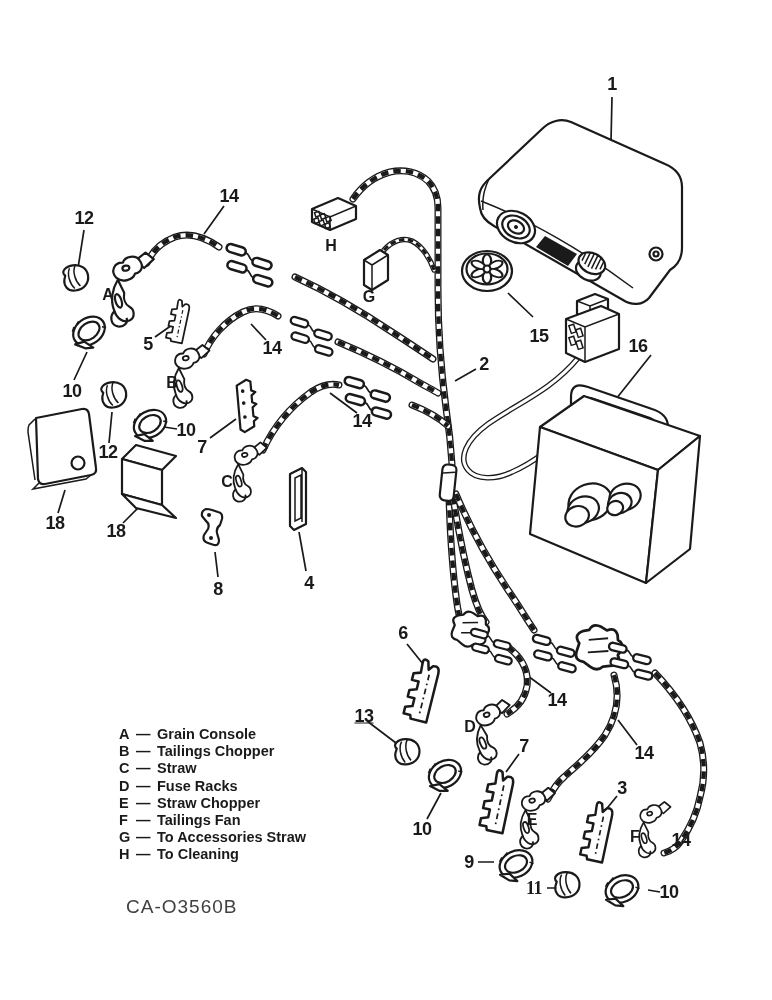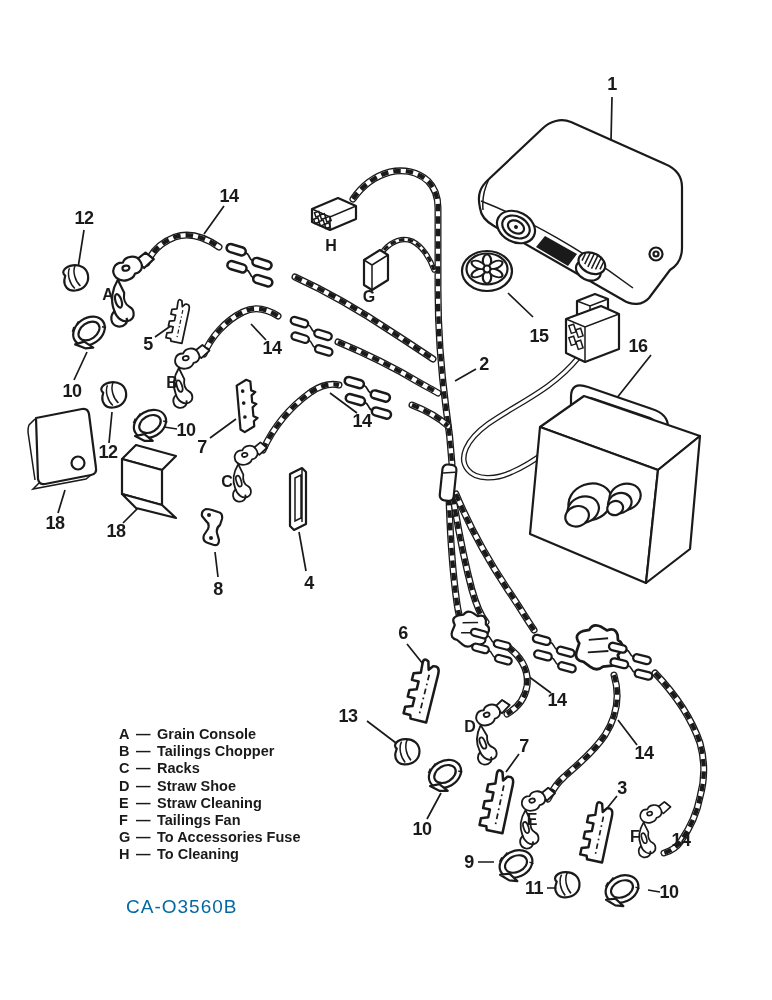--- a/index.html
+++ b/index.html
@@ -31,21 +31,21 @@
     font-weight:bold;white-space:nowrap;user-select:none;
   }
   .callout{font-size:18px;letter-spacing:-0.5px;}
   .letter{font-size:16px;}
   .legend{position:absolute;left:119px;top:726px;}
   .legend-row{display:flex;font-weight:bold;font-size:14.5px;line-height:17.2px;}
   .legend-key{width:17px;}
   .legend-sep{width:21px;text-align:left;}
   .figure-code{
     position:absolute;left:126px;top:896px;
-    font-size:19px;font-weight:400;letter-spacing:1px;color:#0369a1;
+    font-size:19px;font-weight:400;letter-spacing:1px;color:#404040;
   }
 </style>
 </head>
 <body>
 
 <div class="page">
 
 <svg class="art" width="772" height="1000" viewBox="0 0 772 1000">
   <defs>
 
@@ -349,29 +349,29 @@
     <span class="callout" style="left: 108px; top: 452px;">12</span>
     <span class="callout" style="left: 55px; top: 523px;">18</span>
     <span class="callout" style="left: 116px; top: 531px; text-align: center;">18</span>
     <span class="callout" style="left: 218px; top: 589px;">8</span>
     <span class="callout" style="left: 309px; top: 583px;">4</span>
     <span class="callout" style="left: 362px; top: 421px;">14</span>
     <span class="callout" style="left: 484px; top: 364px;">2</span>
     <span class="callout" style="left: 539px; top: 324px; margin-top: 12px;">15</span>
     <span class="callout" style="left: 638px; top: 346px;">16</span>
     <span class="callout" style="left: 403px; top: 633px;">6</span>
-    <span class="callout" style="left: 348px; top: 716px;">13</span>
+    <span class="callout" style="left: 364px; top: 716px; text-decoration: underline;">13</span>
     <span class="callout" style="left: 557px; top: 700px;">14</span>
     <span class="callout" style="left: 644px; top: 753px;">14</span>
     <span class="callout" style="left: 524px; top: 746px;">7</span>
     <span class="callout" style="left: 422px; top: 829px;">10</span>
     <span class="callout" style="left: 622px; top: 788px;">3</span>
     <span class="callout" style="left: 681px; top: 840px;">14</span>
     <span class="callout" style="left: 469px; top: 862px;">9</span>
-    <span class="callout" style="left: 534px; top: 888px;">11</span>
+    <span class="callout" style="left: 534px; top: 888px; font-family: Liberation Serif, serif;">11</span>
     <span class="callout" style="left: 669px; top: 892px;">10</span>
 
 <span class="letter" style="left: 108px; top: 295px;">A</span>
     <span class="letter" style="left: 172px; top: 383px;">B</span>
     <span class="letter" style="left: 227px; top: 482px;">C</span>
     <span class="letter" style="left: 470px; top: 727px;">D</span>
     <span class="letter" style="left: 532px; top: 820px;">E</span>
     <span class="letter" style="left: 635px; top: 837px;">F</span>
     <span class="letter" style="left: 369px; top: 297px;">G</span>
     <span class="letter" style="left: 331px; top: 246px;">H</span>
@@ -383,41 +383,41 @@
       <span class="legend-label">Grain Console</span>
     </div>
       <div class="legend-row">
       <span class="legend-key">B</span>
       <span class="legend-sep">—</span>
       <span class="legend-label">Tailings Chopper</span>
     </div>
       <div class="legend-row">
       <span class="legend-key">C</span>
       <span class="legend-sep">—</span>
-      <span class="legend-label">Racks</span>
+      <span class="legend-label">Straw</span>
     </div>
       <div class="legend-row">
       <span class="legend-key">D</span>
       <span class="legend-sep">—</span>
-      <span class="legend-label">Straw Shoe</span>
+      <span class="legend-label">Fuse Racks</span>
     </div>
       <div class="legend-row">
       <span class="legend-key">E</span>
       <span class="legend-sep">—</span>
-      <span class="legend-label">Straw Cleaning</span>
+      <span class="legend-label">Straw Chopper</span>
     </div>
       <div class="legend-row">
       <span class="legend-key">F</span>
       <span class="legend-sep">—</span>
       <span class="legend-label">Tailings Fan</span>
     </div>
       <div class="legend-row">
       <span class="legend-key">G</span>
       <span class="legend-sep">—</span>
-      <span class="legend-label">To Accessories Fuse</span>
+      <span class="legend-label">To Accessories Straw</span>
     </div>
       <div class="legend-row">
       <span class="legend-key">H</span>
       <span class="legend-sep">—</span>
       <span class="legend-label">To Cleaning</span>
     </div>
 </div>
 
 <div class="figure-code">CA-O3560B</div>
 

